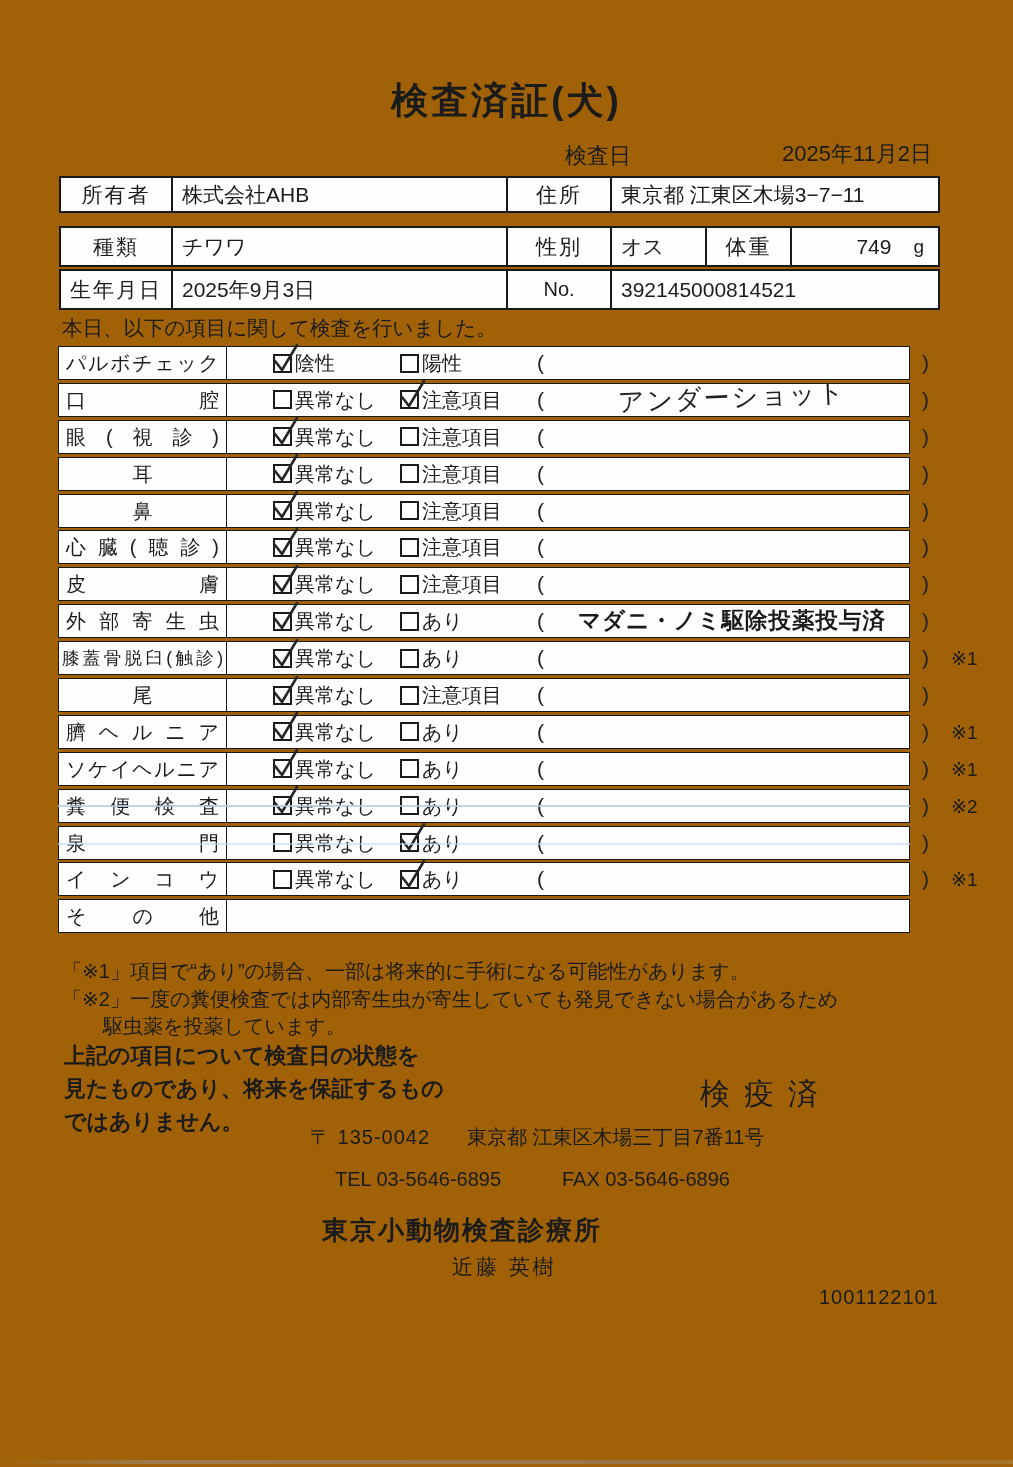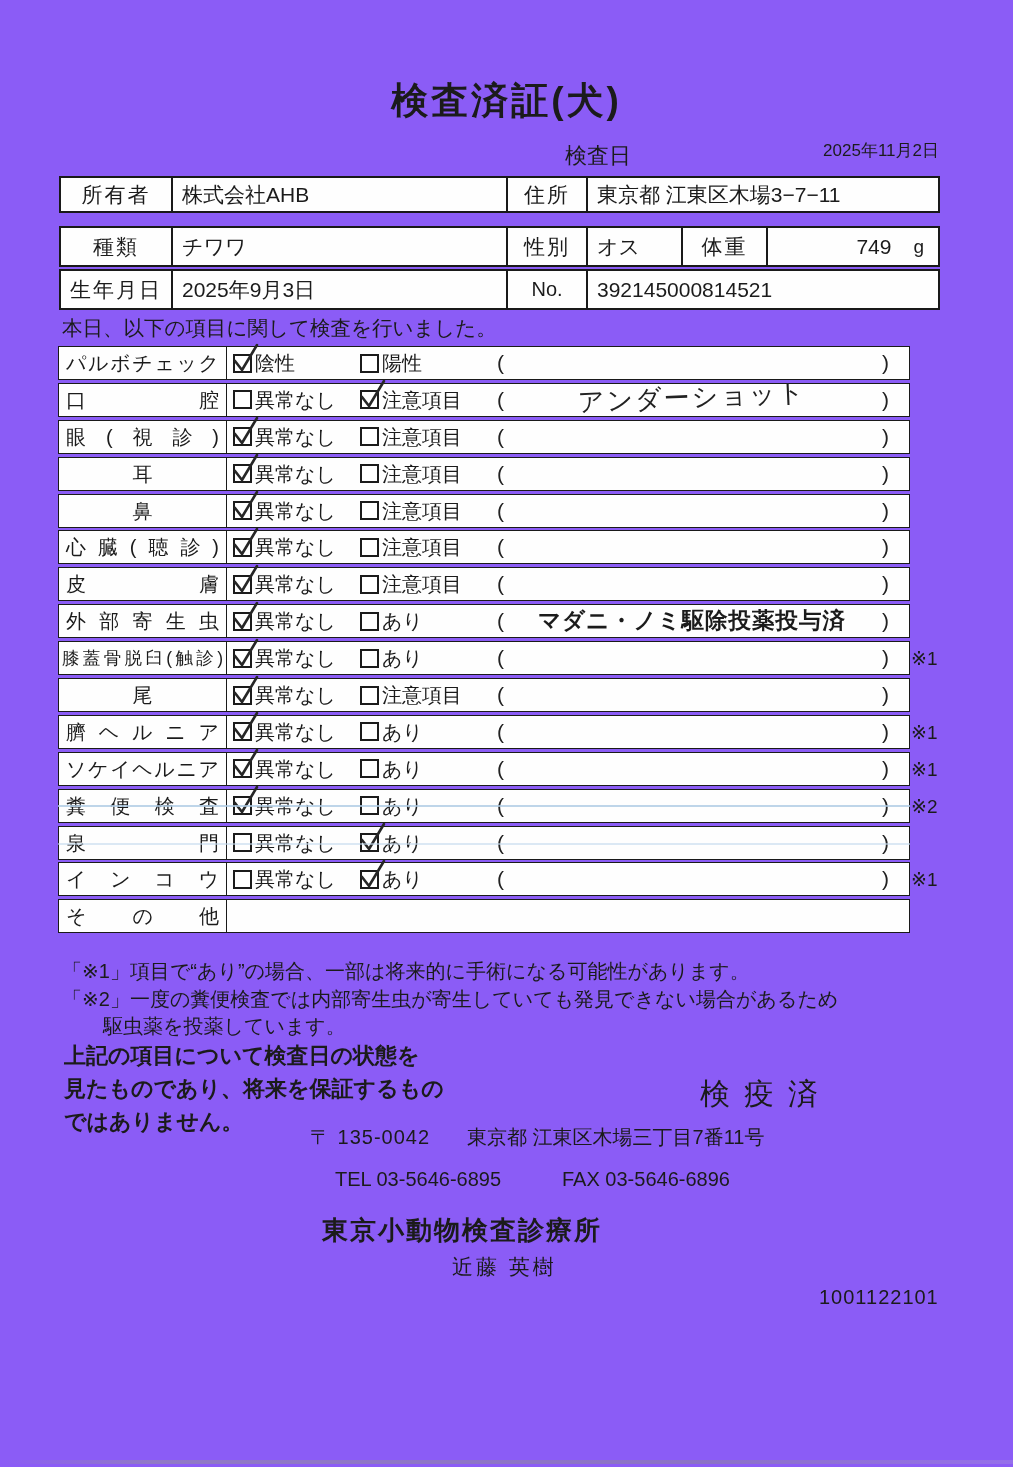--- a/index.html
+++ b/index.html
@@ -1,43 +1,43 @@
 <!DOCTYPE html>
 <html><head>
 <meta charset="utf-8">
 <style>
   html,body{margin:0;padding:0;background:#e8e8e8;}
-  .page{position:relative;width:1013px;height:1467px;background:#8b5cf6;overflow:hidden;
+  .page{position:relative;width:1013px;height:1467px;background:#a16207;overflow:hidden;
         font-family:"Liberation Sans","DejaVu Sans",sans-serif;color:#1b1b1b;}
   .abs{position:absolute;}
   .title{top:76px;left:0;width:100%;text-align:center;font-size:37px;font-weight:600;letter-spacing:3px;}
   .date-label{top:141px;left:565px;font-size:22px;font-weight:500;}
-  .date-value{top:139px;right:74px;font-size:17px;}
+  .date-value{top:139px;right:81px;font-size:22px;}
 
   .hd-table{left:59px;width:881px;display:flex;border:2px solid #191919;box-sizing:border-box;background:#fefefe;justify-content:space-between;}
   .hd-cell{box-sizing:border-box;display:flex;align-items:center;font-size:21px;padding:0 9px;}
   .hd-cell.lab{justify-content:center;letter-spacing:2px;padding:0 4px;}
   .hd-cell + .hd-cell{border-left:2px solid #191919;}
   #owner-table{top:176px;height:37px;}
   .pet-row{height:41px;}
   #pet-row1{top:226px;}
   #pet-row2{top:269px;}
   .w110{width:110px;flex:none;}
   .w335{width:335px;flex:none;}
-  .w80{width:80px;flex:none;}
+  .w80{width:104px;flex:none;}
   .w95{width:95px;flex:none;}
   .w85{width:85px;flex:none;}
   .grow{flex:1;}
   .weight-cell{justify-content:flex-end;gap:22px;padding-right:14px;}
   .weight-unit{font-size:19px;}
 
   .intro{top:314px;left:62px;font-size:20.5px;font-weight:500;}
 
   .checklist{top:346px;left:58px;width:852px;}
-  .cl-row{position:relative;height:32px;border:1.6px solid #1a1a1a;margin-bottom:2.9px;display:flex;background:#fefefe;}
+  .cl-row{position:relative;height:32px;border:1.6px solid #1a1a1a;margin-bottom:2.9px;display:flex;background:#fefefe;gap:40px;}
   .cl-label{width:168px;flex:none;border-right:1.6px solid #1a1a1a;box-sizing:border-box;padding:0 7px;
             font-size:20px;line-height:32px;text-align:justify;text-align-last:justify;white-space:nowrap;overflow:hidden;}
   .cl-label.single{text-align-last:center;}
   .cl-label.tight{font-size:17.5px;padding:0 3px;}
   .cl-content{position:relative;flex:1;line-height:32px;font-size:20px;}
   .opt{position:absolute;top:0;height:100%;display:flex;align-items:center;}
   .opt1{left:6px;}
   .opt2{left:133px;}
   .cb{position:relative;width:15px;height:15px;border:2px solid #1b1b1b;margin-right:3px;display:inline-block;background:#fff;}
   .check{display:none;position:absolute;left:-4px;top:-13px;width:30px;height:32px;pointer-events:none;}

